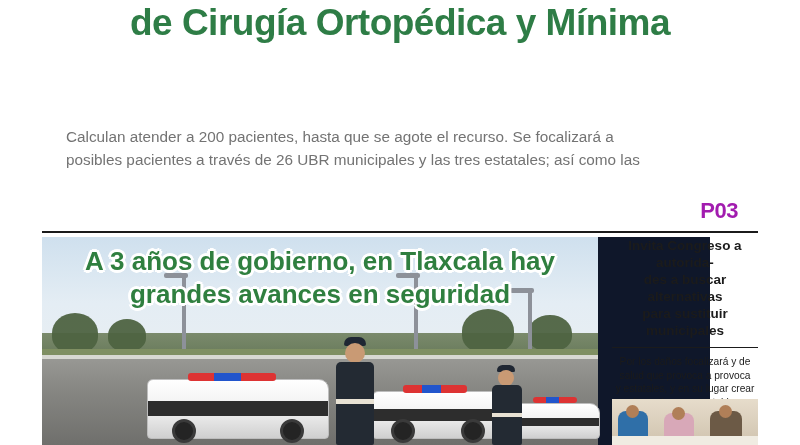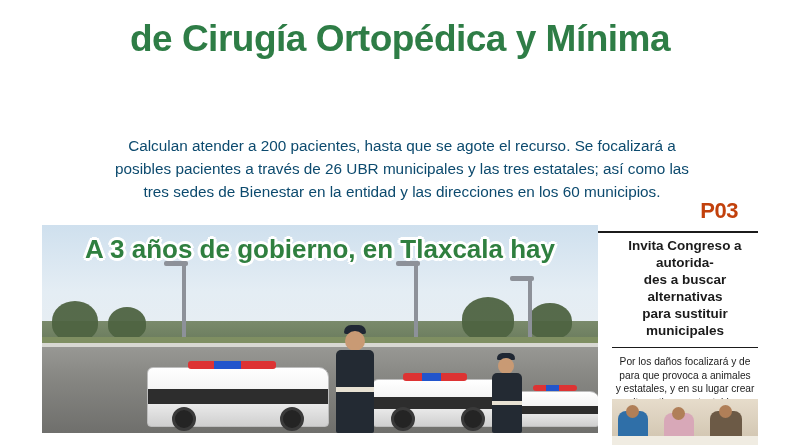--- a/index.html
+++ b/index.html
@@ -19,21 +19,21 @@
     height: 445px;
     background: #ffffff;
   }
 
   
   .headline-block {
     position: absolute;
     left: 0;
     top: 0;
     width: 800px;
-    padding-top: 16px;
+    padding-top: 0;
     text-align: center;
   }
   .headline {
     color: #2e7d46;
     font-family: "Liberation Sans", sans-serif;
     font-weight: bold;
     font-size: 37px;
     line-height: 45px;
     letter-spacing: -0.5px;
     margin: 0 auto;
@@ -41,59 +41,59 @@
   }
   .headline .line {
     display: block;
     white-space: nowrap;
   }
 
   
   .deck {
     position: absolute;
     left: 66px;
-    top: 134px;
+    top: 125px;
     width: 672px;
-    text-align: center;
-    color: #0c4a6e;
+    text-align: left;
+    color: #737373;
     font-size: 15.3px;
     line-height: 23px;
     font-family: "Liberation Sans", sans-serif;
   }
   .deck .line {
     display: block;
   }
 
   
   .page-ref {
     position: absolute;
     right: 62px;
     top: 198px;
     font-size: 22px;
     font-weight: bold;
-    color: #c2410c;
+    color: #a21caf;
     letter-spacing: -0.5px;
   }
 
   
   .rule {
     position: absolute;
     left: 42px;
     top: 231px;
     width: 716px;
     height: 2px;
     background: #1b1b1b;
   }
 
   
   .lead {
     position: absolute;
     left: 42px;
-    top: 225px;
-    width: 556px;
+    top: 237px;
+    width: 668px;
     height: 208px;
     overflow: hidden;
     background: #0f172a;
   }
   .sky {
     position: absolute;
     left: 0; top: 0;
     width: 556px; height: 120px;
     background: linear-gradient(#cfe0ee 0%, #e4edf4 55%, #e8eef2 100%);
   }
@@ -293,21 +293,20 @@
 
   <div class="headline-block">
     <h1 class="headline">
       <span class="line">de Cirugía Ortopédica y Mínima</span>
     </h1>
   </div>
 
   <div class="deck">
     <span class="line">Calculan atender a 200 pacientes, hasta que se agote el recurso. Se focalizará a</span>
     <span class="line">posibles pacientes a través de 26 UBR municipales y las tres estatales; así como las</span>
-    <span class="line">tres sedes de Bienestar en la entidad y las direcciones en los 60 municipios.</span>
   </div>
 
   <div class="page-ref">P03</div>
 
   <div class="rule"></div>
 
   <div class="lead">
     <div class="sky"></div>
     <div class="treeline"></div>
 
@@ -352,33 +351,34 @@
 
     <div class="officer" style="left:448px; bottom:0; width:34px; height:80px;">
       <div class="off-cap" style="left:7px; top:0; width:18px; height:7px;"></div>
       <div class="off-head" style="left:8px; top:5px; width:16px; height:16px;"></div>
       <div class="off-body" style="left:2px; top:20px; width:30px; height:60px;"></div>
       <div class="off-belt" style="left:2px; top:48px; width:30px; height:4px;"></div>
     </div>
 
     <div class="lead-title">
       <span class="line">A 3 años de gobierno, en Tlaxcala hay</span>
+      <span class="line">grandes avances en seguridad</span>
     </div>
   </div>
 
   <div class="rail">
     <div class="rail-title">
       <span class="line">Invita Congreso a autorida-</span>
       <span class="line">des a buscar alternativas</span>
       <span class="line">para sustituir municipales</span>
     </div>
     <div class="rail-sep"></div>
     <div class="rail-body">
       <span class="line">Por los daños focalizará y de</span>
-      <span class="line">para que provoca a animales</span>
+      <span class="line">salud que provoca a provoca</span>
       <span class="line">y estatales, y en su lugar crear</span>
       <span class="line">alternativas sustentables.</span>
     </div>
     <div class="rail-more">Más información en abctlax.com</div>
 
     <div class="rail-photo">
       <div class="rp-wall"></div>
       <div class="rp-person" style="left:6px; width:30px; height:34px; background:#2f6fa8;"></div>
       <div class="rp-head" style="left:14px; top:6px;"></div>
       <div class="rp-person" style="left:52px; width:30px; height:32px; background:#d8a8b8;"></div>

